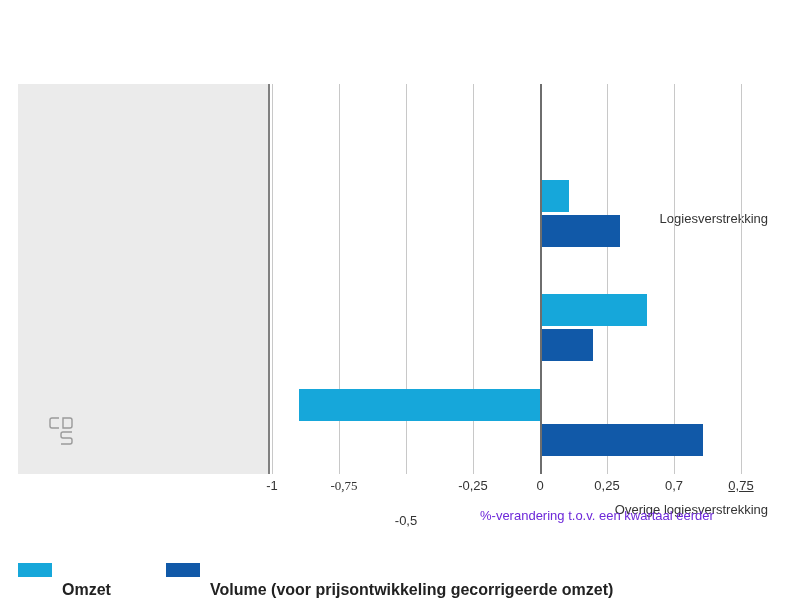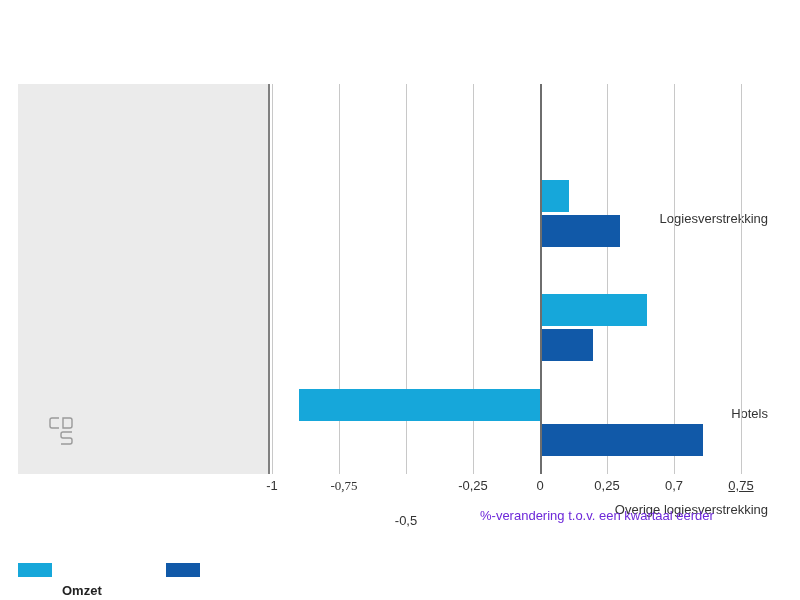--- a/index.html
+++ b/index.html
@@ -115,21 +115,21 @@
     align-items: center;
   }
   .swatch {
     width: 34px;
     height: 14px;
     margin-right: 10px;
   }
   .swatch.omzet { background: #16a7da; }
   .swatch.volume { background: #1159a8; }
   .legend-label {
-    font-size: 13px;
+    font-size: 16px;
     font-weight: bold;
     color: #222222;
     white-space: nowrap;
     margin-top: 40px;
   }
   .cbs-logo {
     position: absolute;
     left: 30px;
     top: 332px;
     width: 28px;
@@ -151,21 +151,20 @@
       <svg viewBox="0 0 28 34" width="28" height="34" aria-hidden="true">
         <g fill="none" stroke="#9a9a9a" stroke-width="1.4">
           <path d="M11 2 H4 a2 2 0 0 0 -2 2 v6 a2 2 0 0 0 2 2 h7"></path>
           <path d="M15 2 h7 a2 2 0 0 1 2 2 v6 a2 2 0 0 1 -2 2 h-7 z"></path>
           <path d="M24 16 H15 a2 2 0 0 0 -2 2 v2 a2 2 0 0 0 2 2 h7 a2 2 0 0 1 2 2 v2 a2 2 0 0 1 -2 2 h-9"></path>
         </g>
       </svg>
     </div>
 
     <div class="cat-label" style="top:127px; width:240px;">Logiesverstrekking</div>
-    <div class="cat-label" style="top:322px; width:240px;">Hotels</div>
     <div class="cat-label" style="top:418px; width:240px;">Overige logiesverstrekking</div>
 
     <div class="grid-area">
 
       <div class="gridline" style="left:0px;"></div>
       <div class="gridline" style="left:67px;"></div>
       <div class="gridline" style="left:134px;"></div>
       <div class="gridline" style="left:201px;"></div>
       <div class="zeroline" style="left:268px;"></div>
       <div class="gridline" style="left:335px;"></div>
@@ -194,16 +193,17 @@
 
   <div class="axis-title">%-verandering t.o.v. een kwartaal eerder</div>
 
   <div class="legend">
     <div class="legend-item" style="left:0px;">
       <span class="swatch omzet"></span>
       <span class="legend-label">Omzet</span>
     </div>
     <div class="legend-item" style="left:148px;">
       <span class="swatch volume"></span>
+      <span class="legend-label">Volume (voor prijsontwikkeling gecorrigeerde omzet)</span>
     </div>
   </div>
 
 </div>
 
 </body></html>

